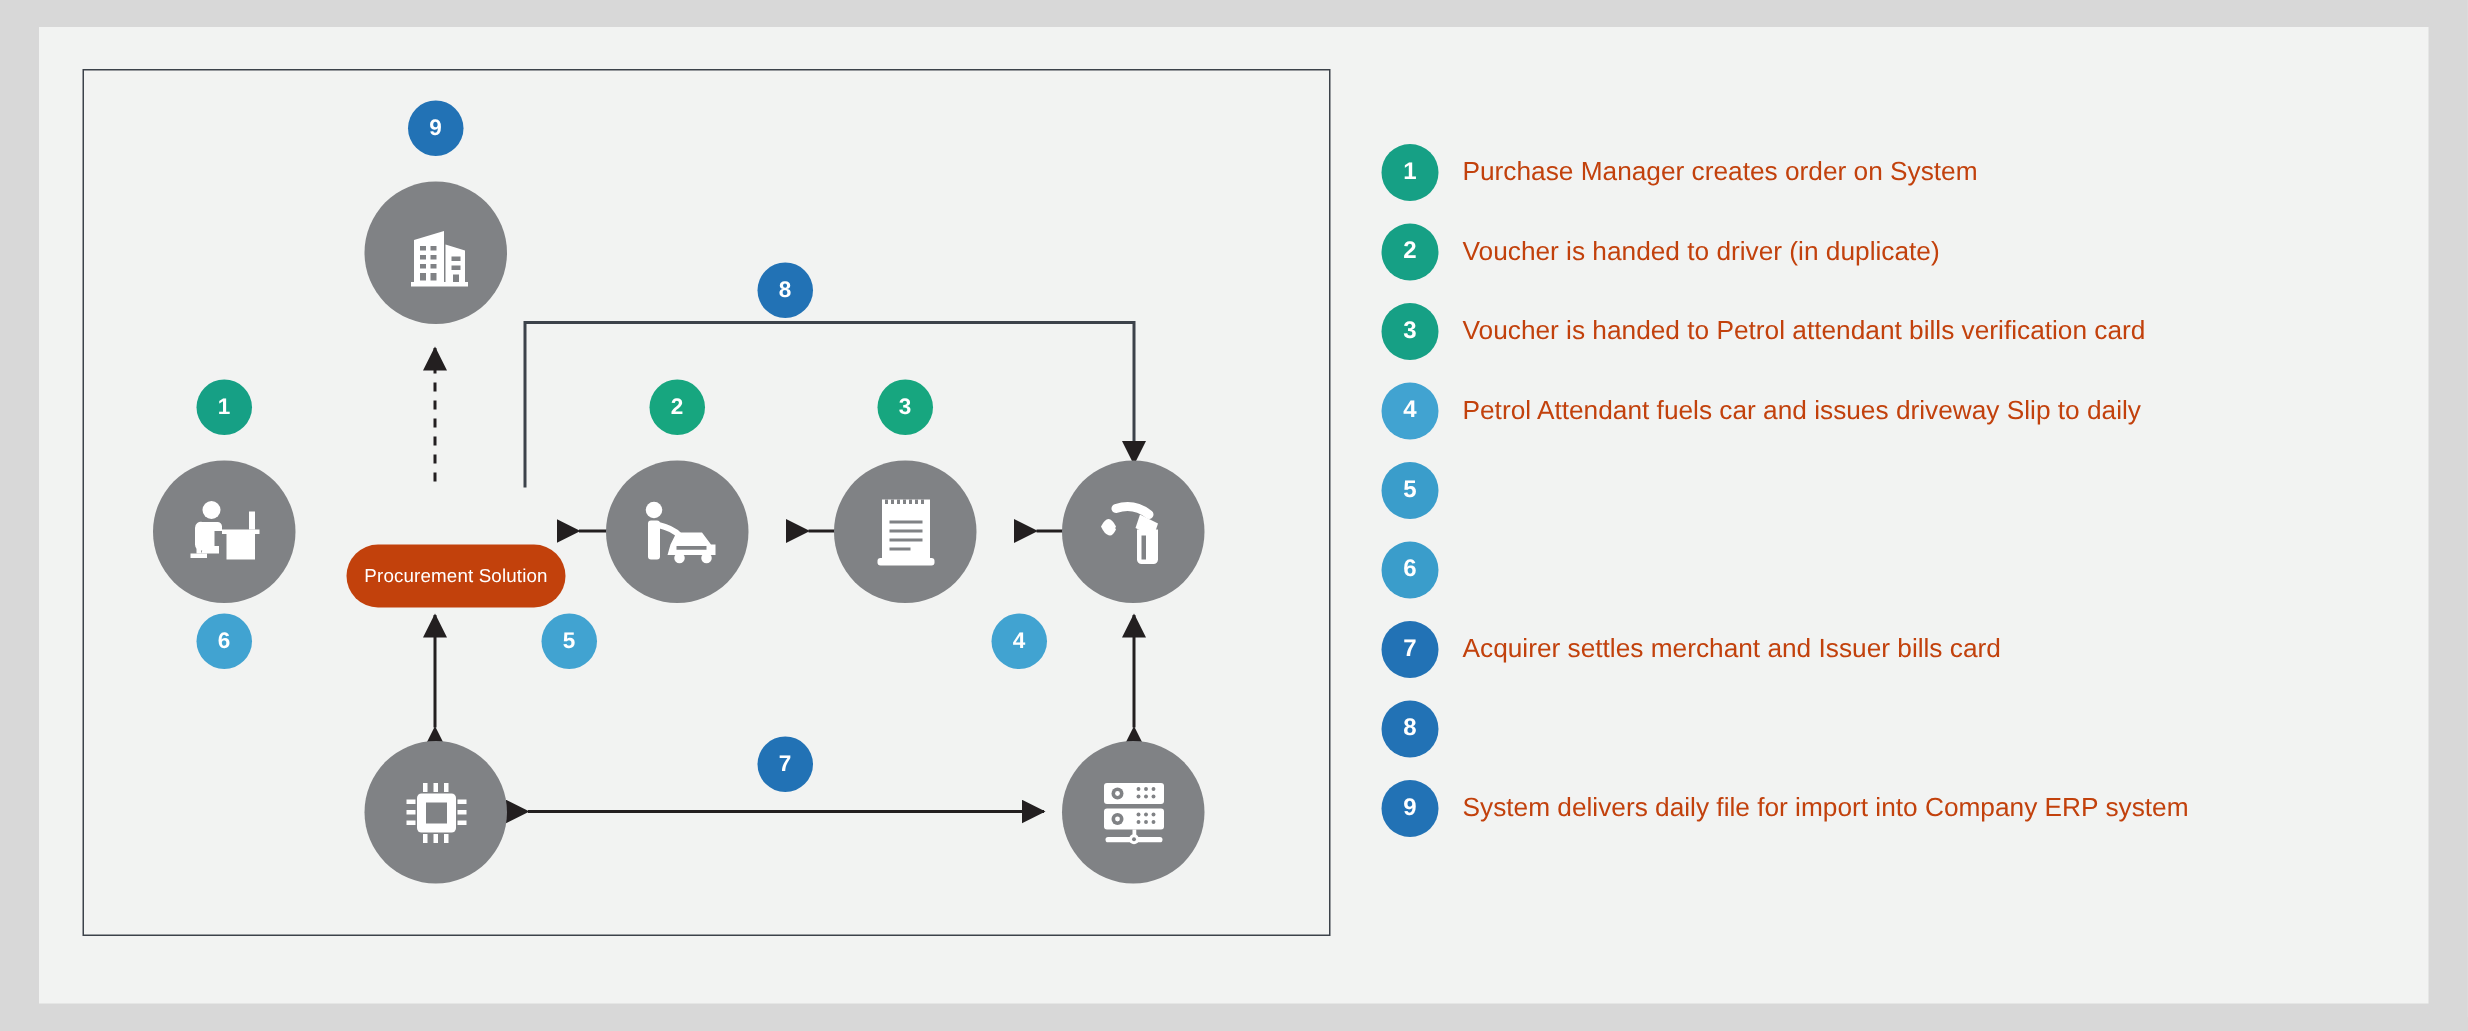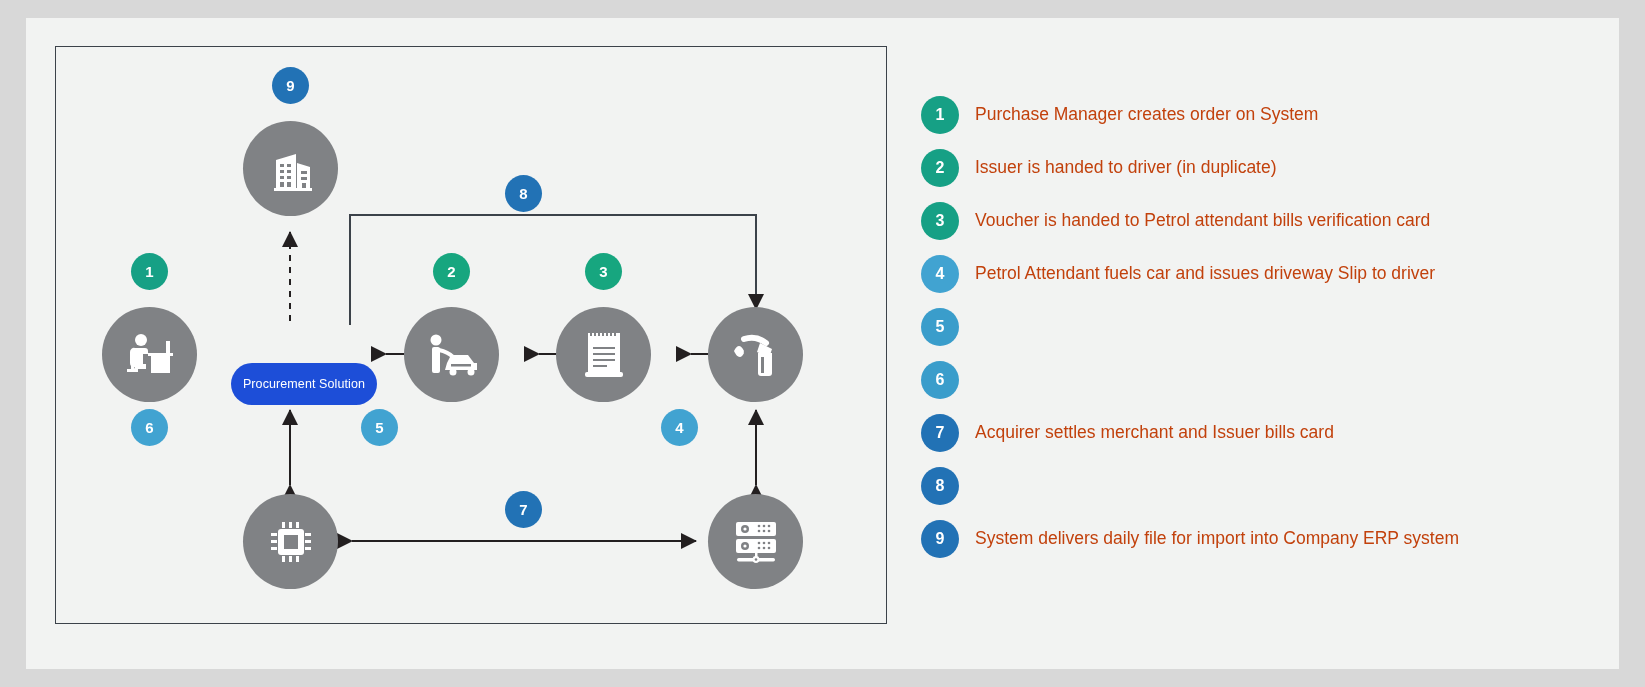--- a/index.html
+++ b/index.html
@@ -76,21 +76,21 @@
   .b2 { background: #3a9dcb; }
   .b3 { background: #2272b5; }
   
   #procurement-pill {
     position: absolute;
     left: 175px;
     top: 316px;
     width: 146px;
     height: 42px;
     border-radius: 21px;
-    background: #1d4ed8;
+    background: #c2410c;
     color: #ffffff;
     display: flex;
     align-items: center;
     justify-content: center;
     font-size: 12.5px;
     letter-spacing: .1px;
   }
   
   #legend {
     position: absolute;
@@ -320,31 +320,31 @@
 
     <div id="legend">
 
       <div class="legend-row">
         <div class="legend-badge g1">1</div>
         <div class="legend-text">Purchase Manager creates order on System</div>
       </div>
 
       <div class="legend-row">
         <div class="legend-badge g1">2</div>
-        <div class="legend-text">Issuer is handed to driver (in duplicate)</div>
+        <div class="legend-text">Voucher is handed to driver (in duplicate)</div>
       </div>
 
       <div class="legend-row">
         <div class="legend-badge g1">3</div>
         <div class="legend-text">Voucher is handed to Petrol attendant bills verification card</div>
       </div>
 
       <div class="legend-row">
         <div class="legend-badge b1">4</div>
-        <div class="legend-text">Petrol Attendant fuels car and issues driveway Slip to driver</div>
+        <div class="legend-text">Petrol Attendant fuels car and issues driveway Slip to daily</div>
       </div>
 
       <div class="legend-row">
         <div class="legend-badge b2">5</div>
       </div>
 
       <div class="legend-row">
         <div class="legend-badge b2">6</div>
       </div>
 

